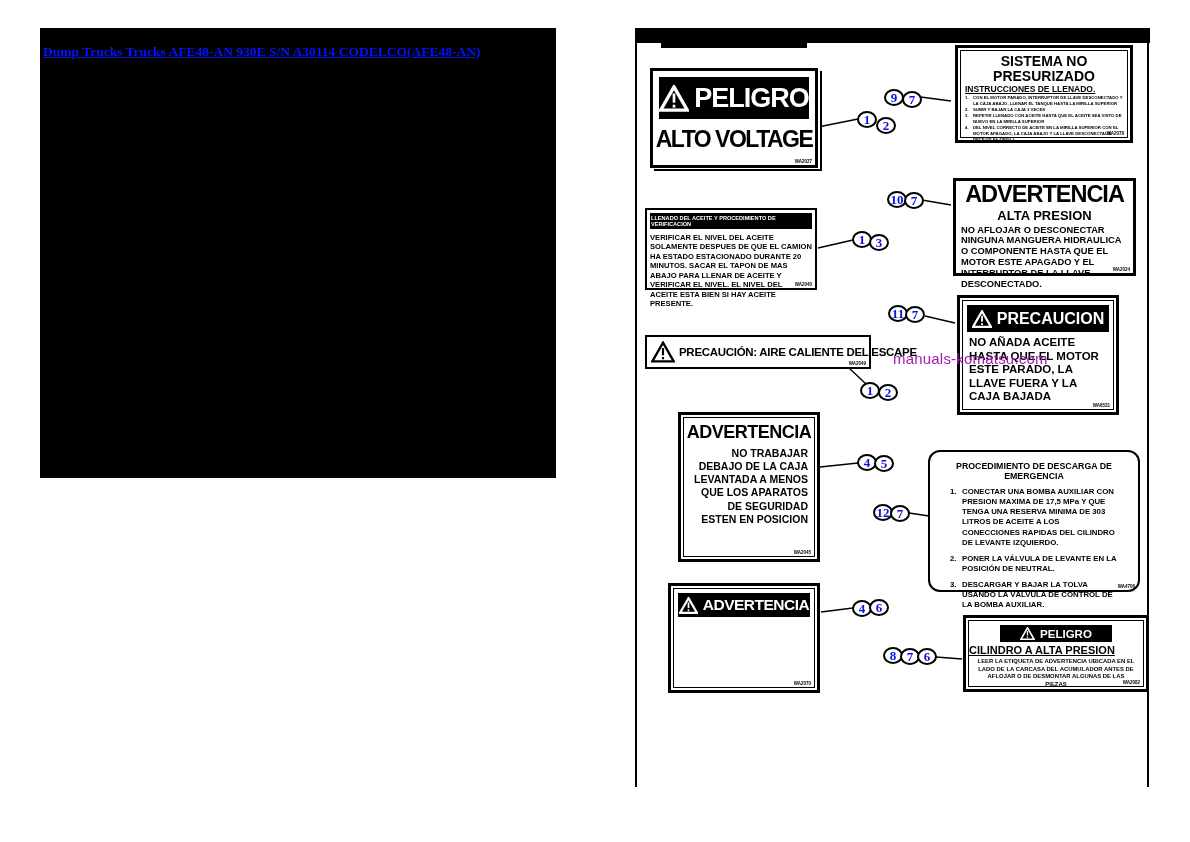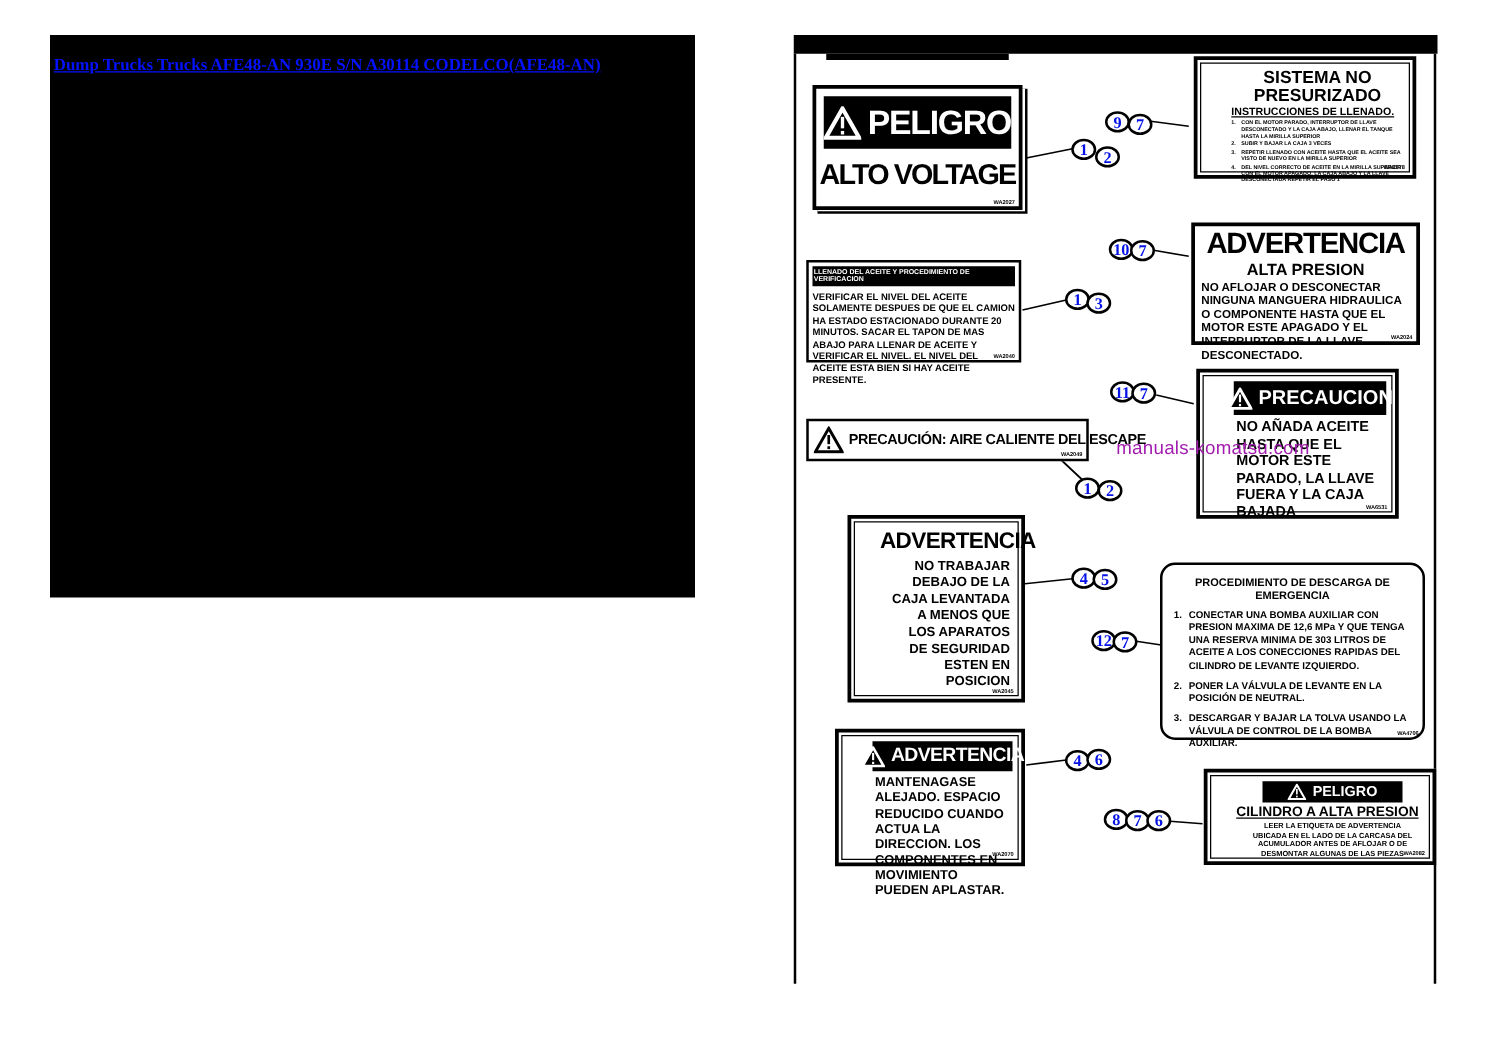--- a/index.html
+++ b/index.html
@@ -18,21 +18,21 @@
   #vrule-left{left:635px;} #vrule-right{left:1147px;}
 
   
   #leader-lines{position:absolute;left:0;top:0;z-index:1;}
   #leader-lines line{stroke:#000;stroke-width:1.4;}
 
   
   .lbl{position:absolute;background:#fff;z-index:2;box-sizing:border-box;}
   .b3{border:3px solid #000;}
   .dbl{border:3px solid #000;padding:2px;}
-  .dbl-inner{border:1px solid #000;width:100%;height:100%;box-sizing:border-box;position:relative;padding-left:20px;}
+  .dbl-inner{border:1px solid #000;width:100%;height:100%;box-sizing:border-box;position:relative;}
   .code{position:absolute;right:3px;bottom:1px;font:bold 4.5px "Liberation Sans",sans-serif;color:#000;}
   .band{background:#000;color:#fff;display:flex;align-items:center;justify-content:center;gap:5px;}
   .tri{flex:0 0 auto;}
 
   
   #lbl-alto-voltage{left:650px;top:68px;width:168px;height:100px;border:3px solid #000;
       box-shadow:3px 2px 0 -1px #fff,4px 3px 0 0 #000;padding:6px;}
   #lbl-alto-voltage .band{height:42px;font:bold 27px "Liberation Sans",sans-serif;letter-spacing:-1px;}
   #lbl-alto-voltage .big{display:flex;align-items:center;justify-content:center;height:40px;
       font:bold 23px "Liberation Sans",sans-serif;letter-spacing:-1.5px;white-space:nowrap;}
@@ -65,21 +65,21 @@
   #lbl-no-anada{left:957px;top:295px;width:162px;height:120px;}
   #lbl-no-anada .band{height:27px;margin:4px;font:bold 16px "Liberation Sans",sans-serif;}
   #lbl-no-anada .body{font:bold 11.5px "Liberation Sans",sans-serif;line-height:1.18;margin:2px 6px;}
 
   
   #lbl-no-trabajar{left:678px;top:412px;width:142px;height:150px;}
   #lbl-no-trabajar .ttl{text-align:center;font:bold 18px "Liberation Sans",sans-serif;letter-spacing:-0.5px;margin-top:4px;}
   #lbl-no-trabajar .body{text-align:right;font:bold 10.5px "Liberation Sans",sans-serif;line-height:1.25;margin:4px 6px;}
 
   
-  #lbl-descarga{left:928px;top:450px;width:212px;height:142px;border:2px solid #000;border-radius:12px;padding:6px 9px;}
+  #lbl-descarga{left:928px;top:450px;width:212px;height:142px;border:2px solid #000;border-radius:12px;padding:6px 20px;}
   #lbl-descarga .ttl{text-align:center;font:bold 8.8px "Liberation Sans",sans-serif;margin:3px 0 6px;}
   .d-item{display:flex;gap:3px;font:bold 7.8px "Liberation Sans",sans-serif;line-height:1.3;margin-bottom:6px;}
   .d-item .d-num{flex:0 0 9px;}
 
   
   #lbl-mantengase{left:668px;top:583px;width:152px;height:110px;}
   #lbl-mantengase .band{height:24px;margin:4px;font:bold 15.5px "Liberation Sans",sans-serif;letter-spacing:-0.5px;}
   #lbl-mantengase .body{font:bold 10.3px "Liberation Sans",sans-serif;line-height:1.2;margin:2px 6px;}
 
   
@@ -206,21 +206,21 @@
       <div class="ttl">ADVERTENCIA</div>
       <div class="body">NO TRABAJAR DEBAJO DE LA CAJA LEVANTADA A MENOS QUE LOS APARATOS DE SEGURIDAD ESTEN EN POSICION</div>
       <span class="code">WA2045</span>
     </div>
   </div>
 
   <div class="lbl" id="lbl-descarga">
     <div class="ttl">PROCEDIMIENTO DE DESCARGA DE EMERGENCIA</div>
     <div class="d-item">
       <span class="d-num">1.</span>
-        <span>CONECTAR UNA BOMBA AUXILIAR CON PRESION MAXIMA DE 12,6 MPa Y QUE TENGA UNA RESERVA MINIMA DE 303 LITROS DE ACEITE A LOS CONECCIONES RAPIDAS DEL CILINDRO DE LEVANTE IZQUIERDO.</span>
+        <span>CONECTAR UNA BOMBA AUXILIAR CON PRESION MAXIMA DE 17,5 MPa Y QUE TENGA UNA RESERVA MINIMA DE 303 LITROS DE ACEITE A LOS CONECCIONES RAPIDAS DEL CILINDRO DE LEVANTE IZQUIERDO.</span>
     </div>
     <div class="d-item">
       <span class="d-num">2.</span>
         <span>PONER LA VÁLVULA DE LEVANTE EN LA POSICIÓN DE NEUTRAL.</span>
     </div>
     <div class="d-item">
       <span class="d-num">3.</span>
         <span>DESCARGAR Y BAJAR LA TOLVA USANDO LA VÁLVULA DE CONTROL DE LA BOMBA AUXILIAR.</span>
     </div>
     <span class="code">WA4706</span>
@@ -229,21 +229,20 @@
   <div class="lbl dbl" id="lbl-mantengase">
     <div class="dbl-inner">
       <div class="band">
         <svg class="tri" width="19" height="17" viewBox="0 0 36 32">
           <path d="M18 2 L34 30 L2 30 Z" fill="#000" stroke="#fff" stroke-width="4"></path>
           <rect x="16.4" y="10" width="3.2" height="11" fill="#fff"></rect>
           <rect x="16.4" y="23.5" width="3.2" height="3.4" fill="#fff"></rect>
         </svg>
         <span>ADVERTENCIA</span>
       </div>
-      <div class="body">MANTENAGASE ALEJADO. ESPACIO REDUCIDO CUANDO ACTUA LA DIRECCION.  LOS COMPONENTES EN MOVIMIENTO PUEDEN APLASTAR.</div>
       <span class="code">WA2070</span>
     </div>
   </div>
 
   <div class="lbl dbl" id="lbl-cilindro">
     <div class="dbl-inner">
       <div class="band">
         <svg class="tri" width="15" height="13" viewBox="0 0 36 32">
           <path d="M18 2 L34 30 L2 30 Z" fill="#000" stroke="#fff" stroke-width="4"></path>
           <rect x="16.4" y="10" width="3.2" height="11" fill="#fff"></rect>

